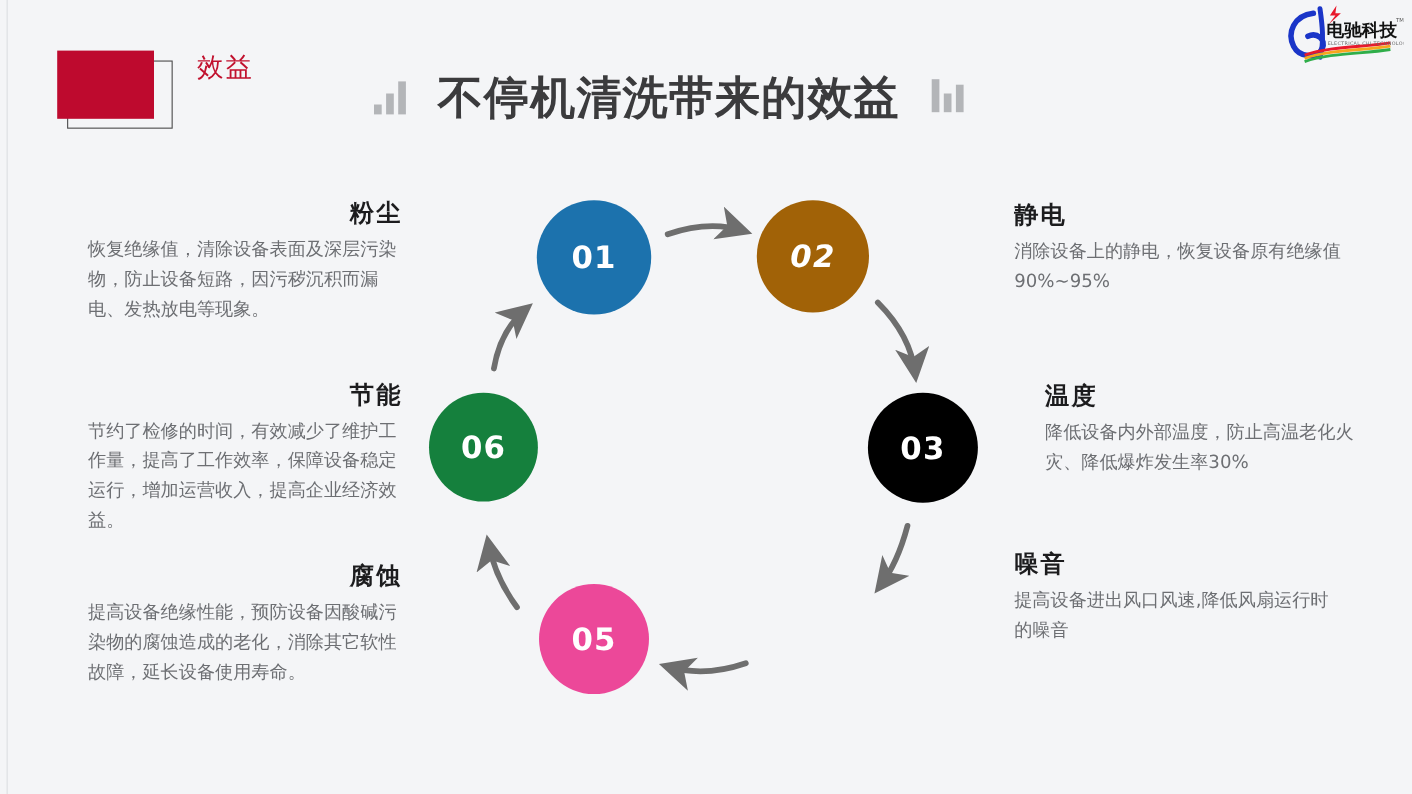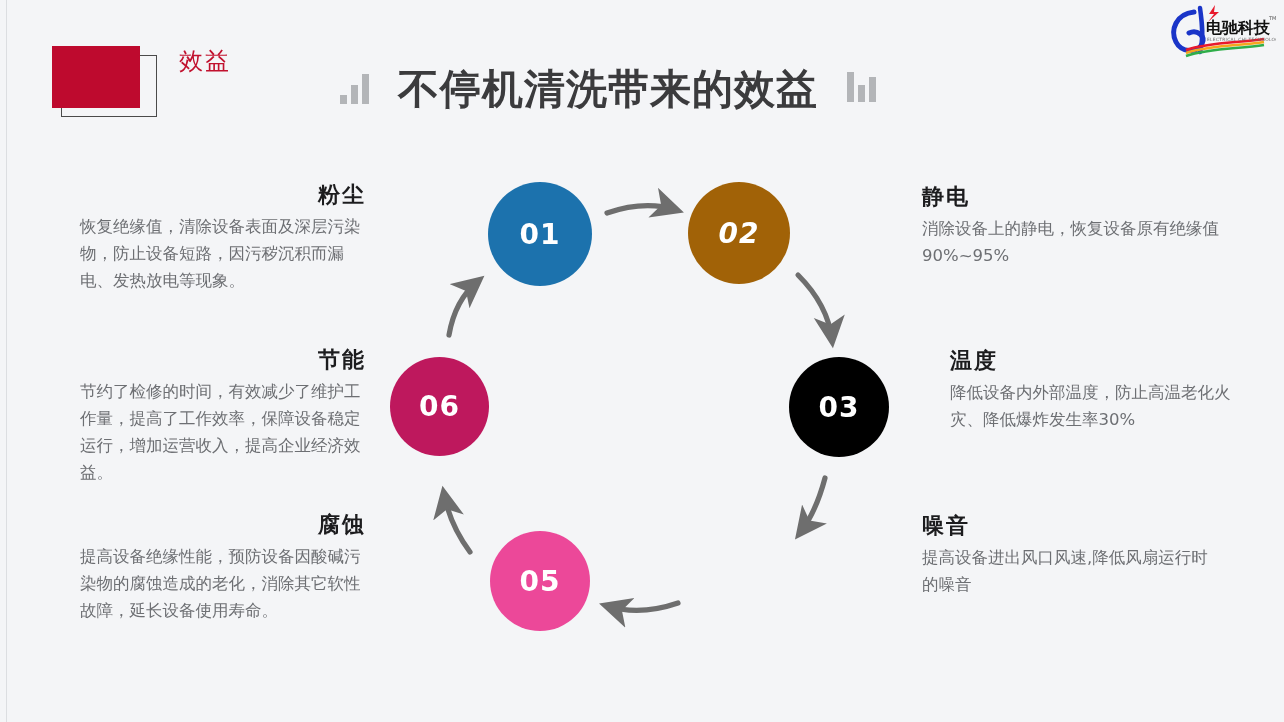--- a/index.html
+++ b/index.html
@@ -132,21 +132,21 @@
     font-weight: bold;
     font-size: 28px;
     letter-spacing: 1px;
     font-family: "DejaVu Sans", "Liberation Sans", sans-serif;
   }
   .n1 { left: 488px; top: 182px; width: 104px; height: 104px; background: #1c72ad; }
   .n2 { left: 688px; top: 182px; width: 102px; height: 102px; background: #a16207; font-style: italic; }
   .n3 { left: 789px; top: 357px; width: 100px; height: 100px; background: #000000; }
   .n4 { left: 690px; top: 531px; width: 100px; height: 100px; background: #5aa455; }
   .n5 { left: 490px; top: 531px; width: 100px; height: 100px; background: #ec4899; }
-  .n6 { left: 390px; top: 357px; width: 99px; height: 99px; background: #be185d; }
+  .n6 { left: 390px; top: 357px; width: 99px; height: 99px; background: #15803d; }
 
   
   .blk { position: absolute; }
   .blk .h {
     font-size: 22px;
     font-weight: bold;
     color: #1c1c1e;
     line-height: 1.2;
     letter-spacing: 2px;
     font-family: "DejaVu Sans", "Liberation Sans", sans-serif;
@@ -160,21 +160,21 @@
   }
   .blk.left { text-align: left; width: 286px; }
   .blk.left .h { text-align: right; }
   .blk.right { text-align: left; width: 300px; }
 
   .L1 { left: 80px; top: 182px; }
   .L2 { left: 80px; top: 347px; }
   .L3 { left: 80px; top: 512px; }
   .R1 { left: 922px; top: 184px; }
   .R2 { left: 950px; top: 348px; }
-  .R3 { left: 922px; top: 513px; }
+  .R3 { left: 922px; top: 501px; }
 </style>
 </head>
 <body>
 
 <div class="slide">
 
   <div class="left-edge-line"></div>
 
   <div class="badge-wrap">
     <div class="badge-outline"></div>

